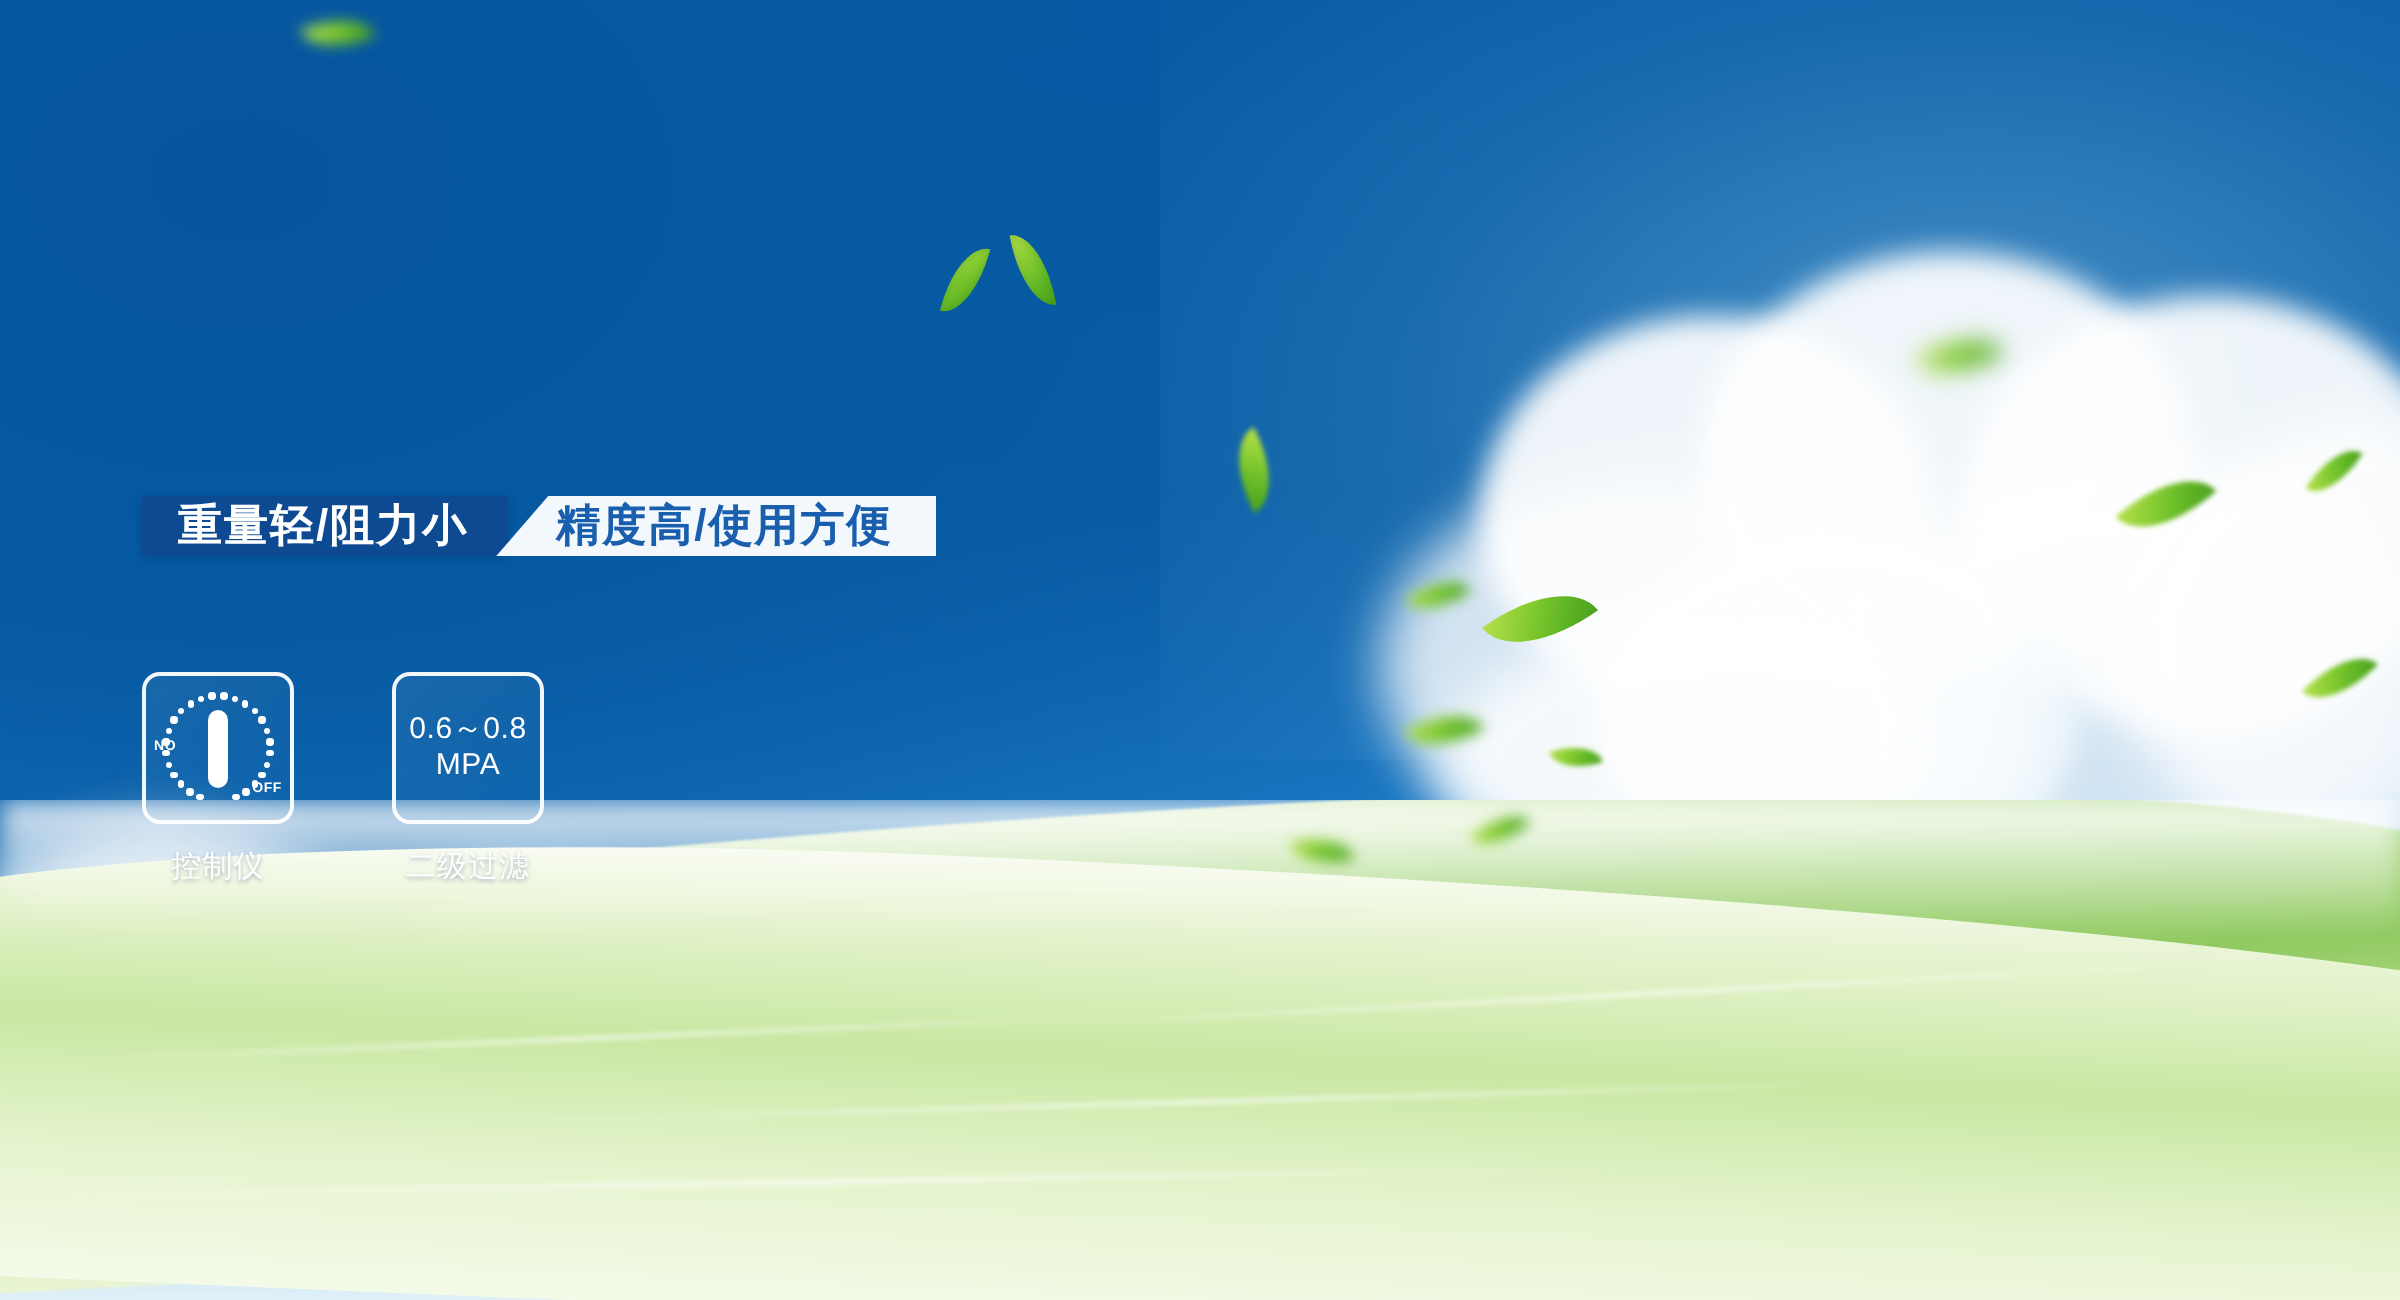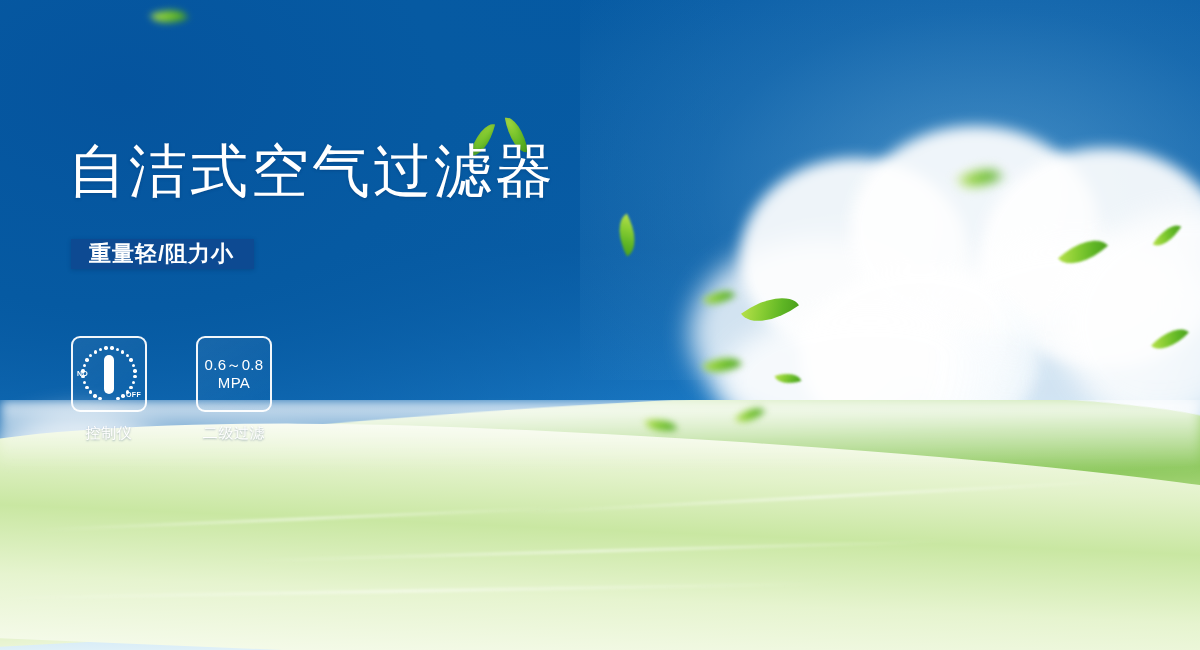--- a/index.html
+++ b/index.html
@@ -99,21 +99,21 @@
   .title{
     position:absolute; left:68px; top:140px;
     font-size:58px; line-height:1.08; letter-spacing:3px;
     color:#ffffff; font-weight:300; white-space:nowrap;
     text-shadow:0 1px 3px rgba(0,40,90,.30);
   }
 
   
   .subtitle{
     position:absolute; left:71px; top:239px;
-    height:48px; display:flex; align-items:flex-start;
+    height:48px; display:flex; align-items:center;
   }
   .sub-left{
     display:flex; align-items:center; justify-content:center;
     background:#0d4a92; color:#ffffff;
     font-size:22px; letter-spacing:1px; font-weight:600;
     padding:0 20px 0 18px;
     box-shadow:0 1px 4px rgba(0,30,70,.25);
   }
   .sub-right{
     position:relative;
@@ -234,24 +234,24 @@
   <div class="leaf blur3" style="left:960px; top:168px; width:40px; height:20px; transform:rotate(-30deg);"></div>
   <div class="leaf blur2" style="left:646px; top:418px; width:30px; height:15px; transform:rotate(-12deg);"></div>
 
   <div class="content">
 
     <div class="sprout" style="left:474px; top:112px;">
       <div class="leaf" style="left:0px; top:10px; width:17px; height:36px; border-radius:100% 0 100% 0; transform:rotate(14deg);"></div>
       <div class="leaf" style="left:34px; top:4px; width:17px; height:38px; border-radius:0 100% 0 100%; transform:rotate(-10deg);"></div>
     </div>
 
-    <h1 class="title">自洁式空气过滤器</h1>
 
     <div class="subtitle">
       <div class="sub-left">重量轻/阻力小</div>
+      <div class="sub-right">精度高/使用方便</div>
     </div>
 
     <div class="features">
 
       <div class="feature">
         <div class="ficon">
           <div class="gauge" id="gauge-dial">
             <div class="gauge-bar"></div>
             <div class="gauge-no">NO</div>
             <div class="gauge-off">OFF</div>

